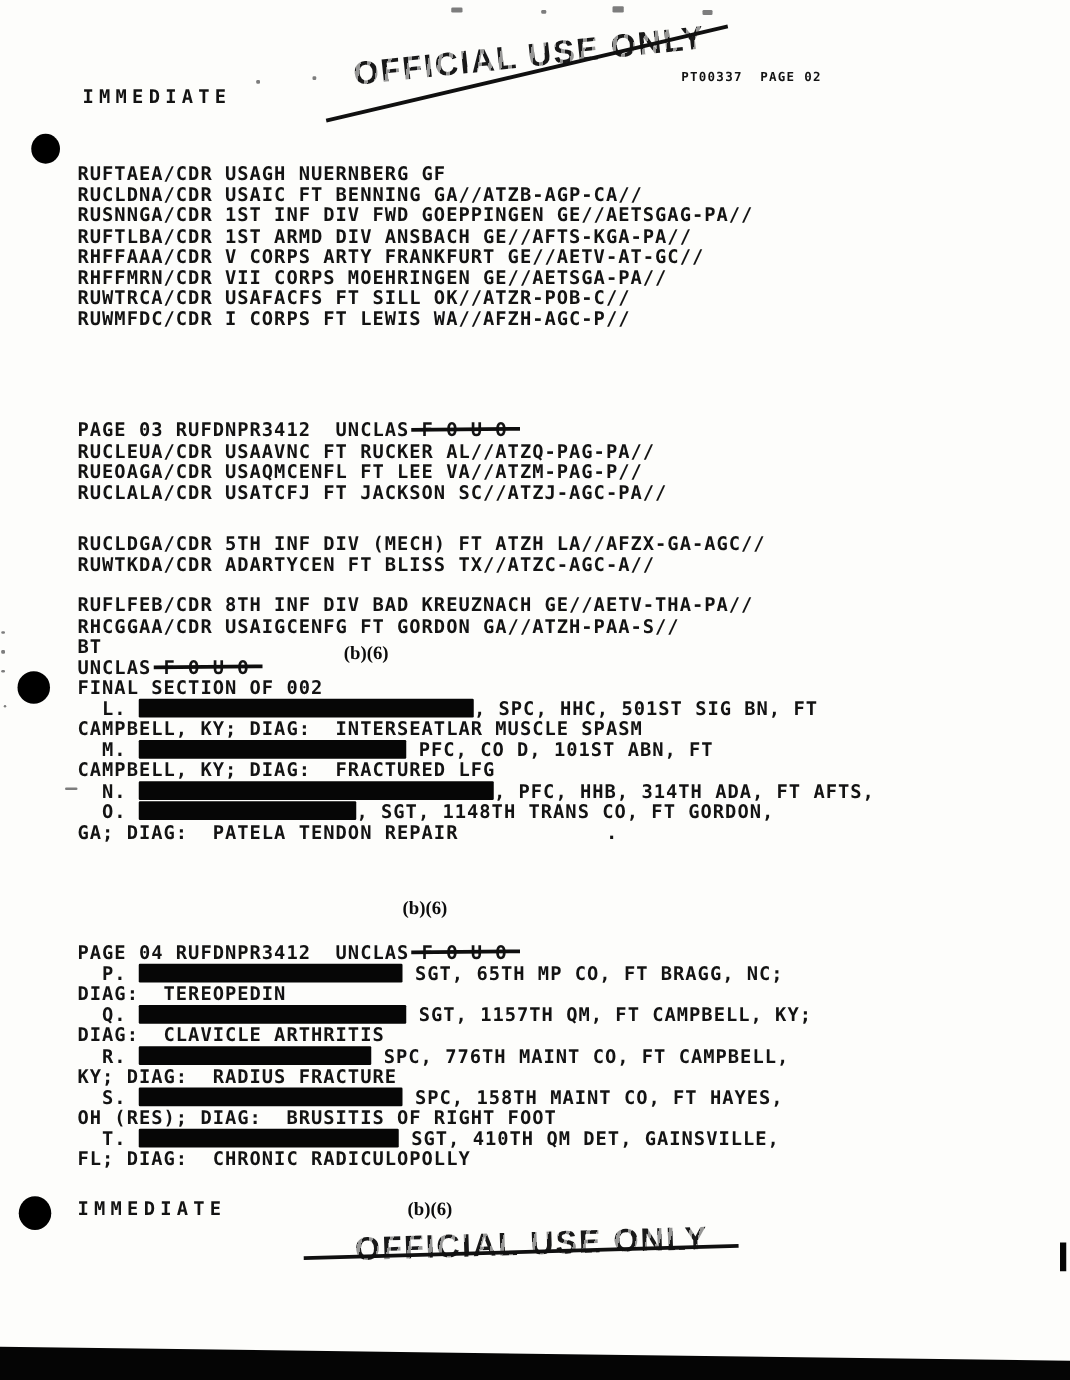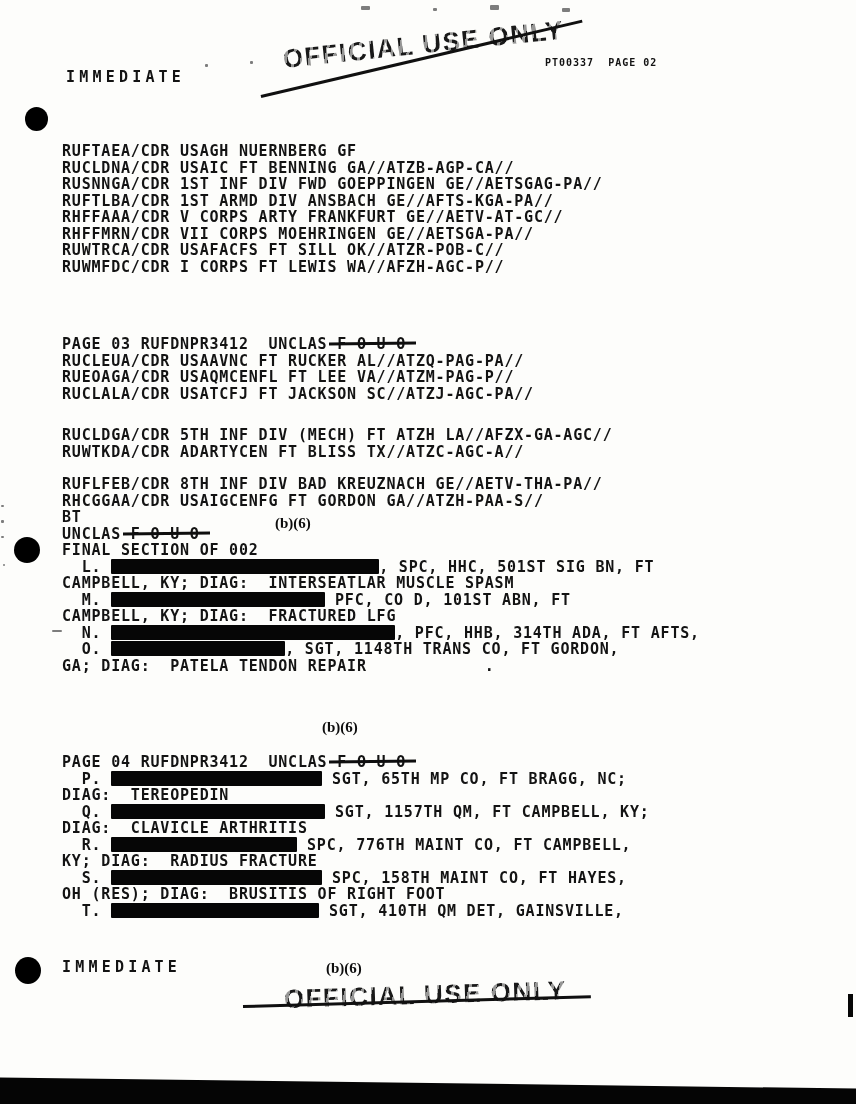--- a/index.html
+++ b/index.html
@@ -83,21 +83,21 @@
   <div class="hole hole-1"></div>
   <div class="hole hole-2"></div>
   <div class="hole hole-3"></div>
 
   <div class="stamp stamp-top">OFFICIAL USE ONLY</div>
   <div class="strike strike-top"></div>
 
   <div class="precedence" style="left:66px;top:68px;">IMMEDIATE</div>
   <div class="docref"><span>PT00337</span><span>  </span><span>PAGE 02</span></div>
 
-  <div class="block" style="left:62px;top:131px;margin-top:12px;">
+  <div class="block" style="left:62px;top:131px;">
     <div class="ln">RUFTAEA/CDR USAGH NUERNBERG GF</div>
     <div class="ln">RUCLDNA/CDR USAIC FT BENNING GA//ATZB-AGP-CA//</div>
     <div class="ln">RUSNNGA/CDR 1ST INF DIV FWD GOEPPINGEN GE//AETSGAG-PA//</div>
     <div class="ln">RUFTLBA/CDR 1ST ARMD DIV ANSBACH GE//AFTS-KGA-PA//</div>
     <div class="ln">RHFFAAA/CDR V CORPS ARTY FRANKFURT GE//AETV-AT-GC//</div>
     <div class="ln">RHFFMRN/CDR VII CORPS MOEHRINGEN GE//AETSGA-PA//</div>
     <div class="ln">RUWTRCA/CDR USAFACFS FT SILL OK//ATZR-POB-C//</div>
     <div class="ln">RUWMFDC/CDR I CORPS FT LEWIS WA//AFZH-AGC-P//</div>
   </div>
 
@@ -136,20 +136,21 @@
     <div class="ln"><span>PAGE 04 RUFDNPR3412  UNCLAS </span><span class="fouo">F O U O</span></div>
     <div class="ln"><span>  P. </span><span class="bar" style="width:211px;"></span><span> SGT, 65TH MP CO, FT BRAGG, NC;</span></div>
     <div class="ln">DIAG:  TEREOPEDIN</div>
     <div class="ln"><span>  Q. </span><span class="bar" style="width:214px;"></span><span> SGT, 1157TH QM, FT CAMPBELL, KY;</span></div>
     <div class="ln">DIAG:  CLAVICLE ARTHRITIS</div>
     <div class="ln"><span>  R. </span><span class="bar" style="width:186px;"></span><span> SPC, 776TH MAINT CO, FT CAMPBELL,</span></div>
     <div class="ln">KY; DIAG:  RADIUS FRACTURE</div>
     <div class="ln"><span>  S. </span><span class="bar" style="width:211px;"></span><span> SPC, 158TH MAINT CO, FT HAYES,</span></div>
     <div class="ln">OH (RES); DIAG:  BRUSITIS OF RIGHT FOOT</div>
     <div class="ln"><span>  T. </span><span class="bar" style="width:208px;"></span><span> SGT, 410TH QM DET, GAINSVILLE,</span></div>
+    <div class="ln">FL; DIAG:  CHRONIC RADICULOPOLLY</div>
   </div>
 
   <div class="precedence" style="left:62px;top:958px;">IMMEDIATE</div>
   <div class="stamp stamp-bottom">OFFICIAL USE ONLY</div>
   <div class="strike strike-bottom"></div>
 
   <div class="edge-tick"></div>
   <div class="bottom-band"></div>
 
 </div>

